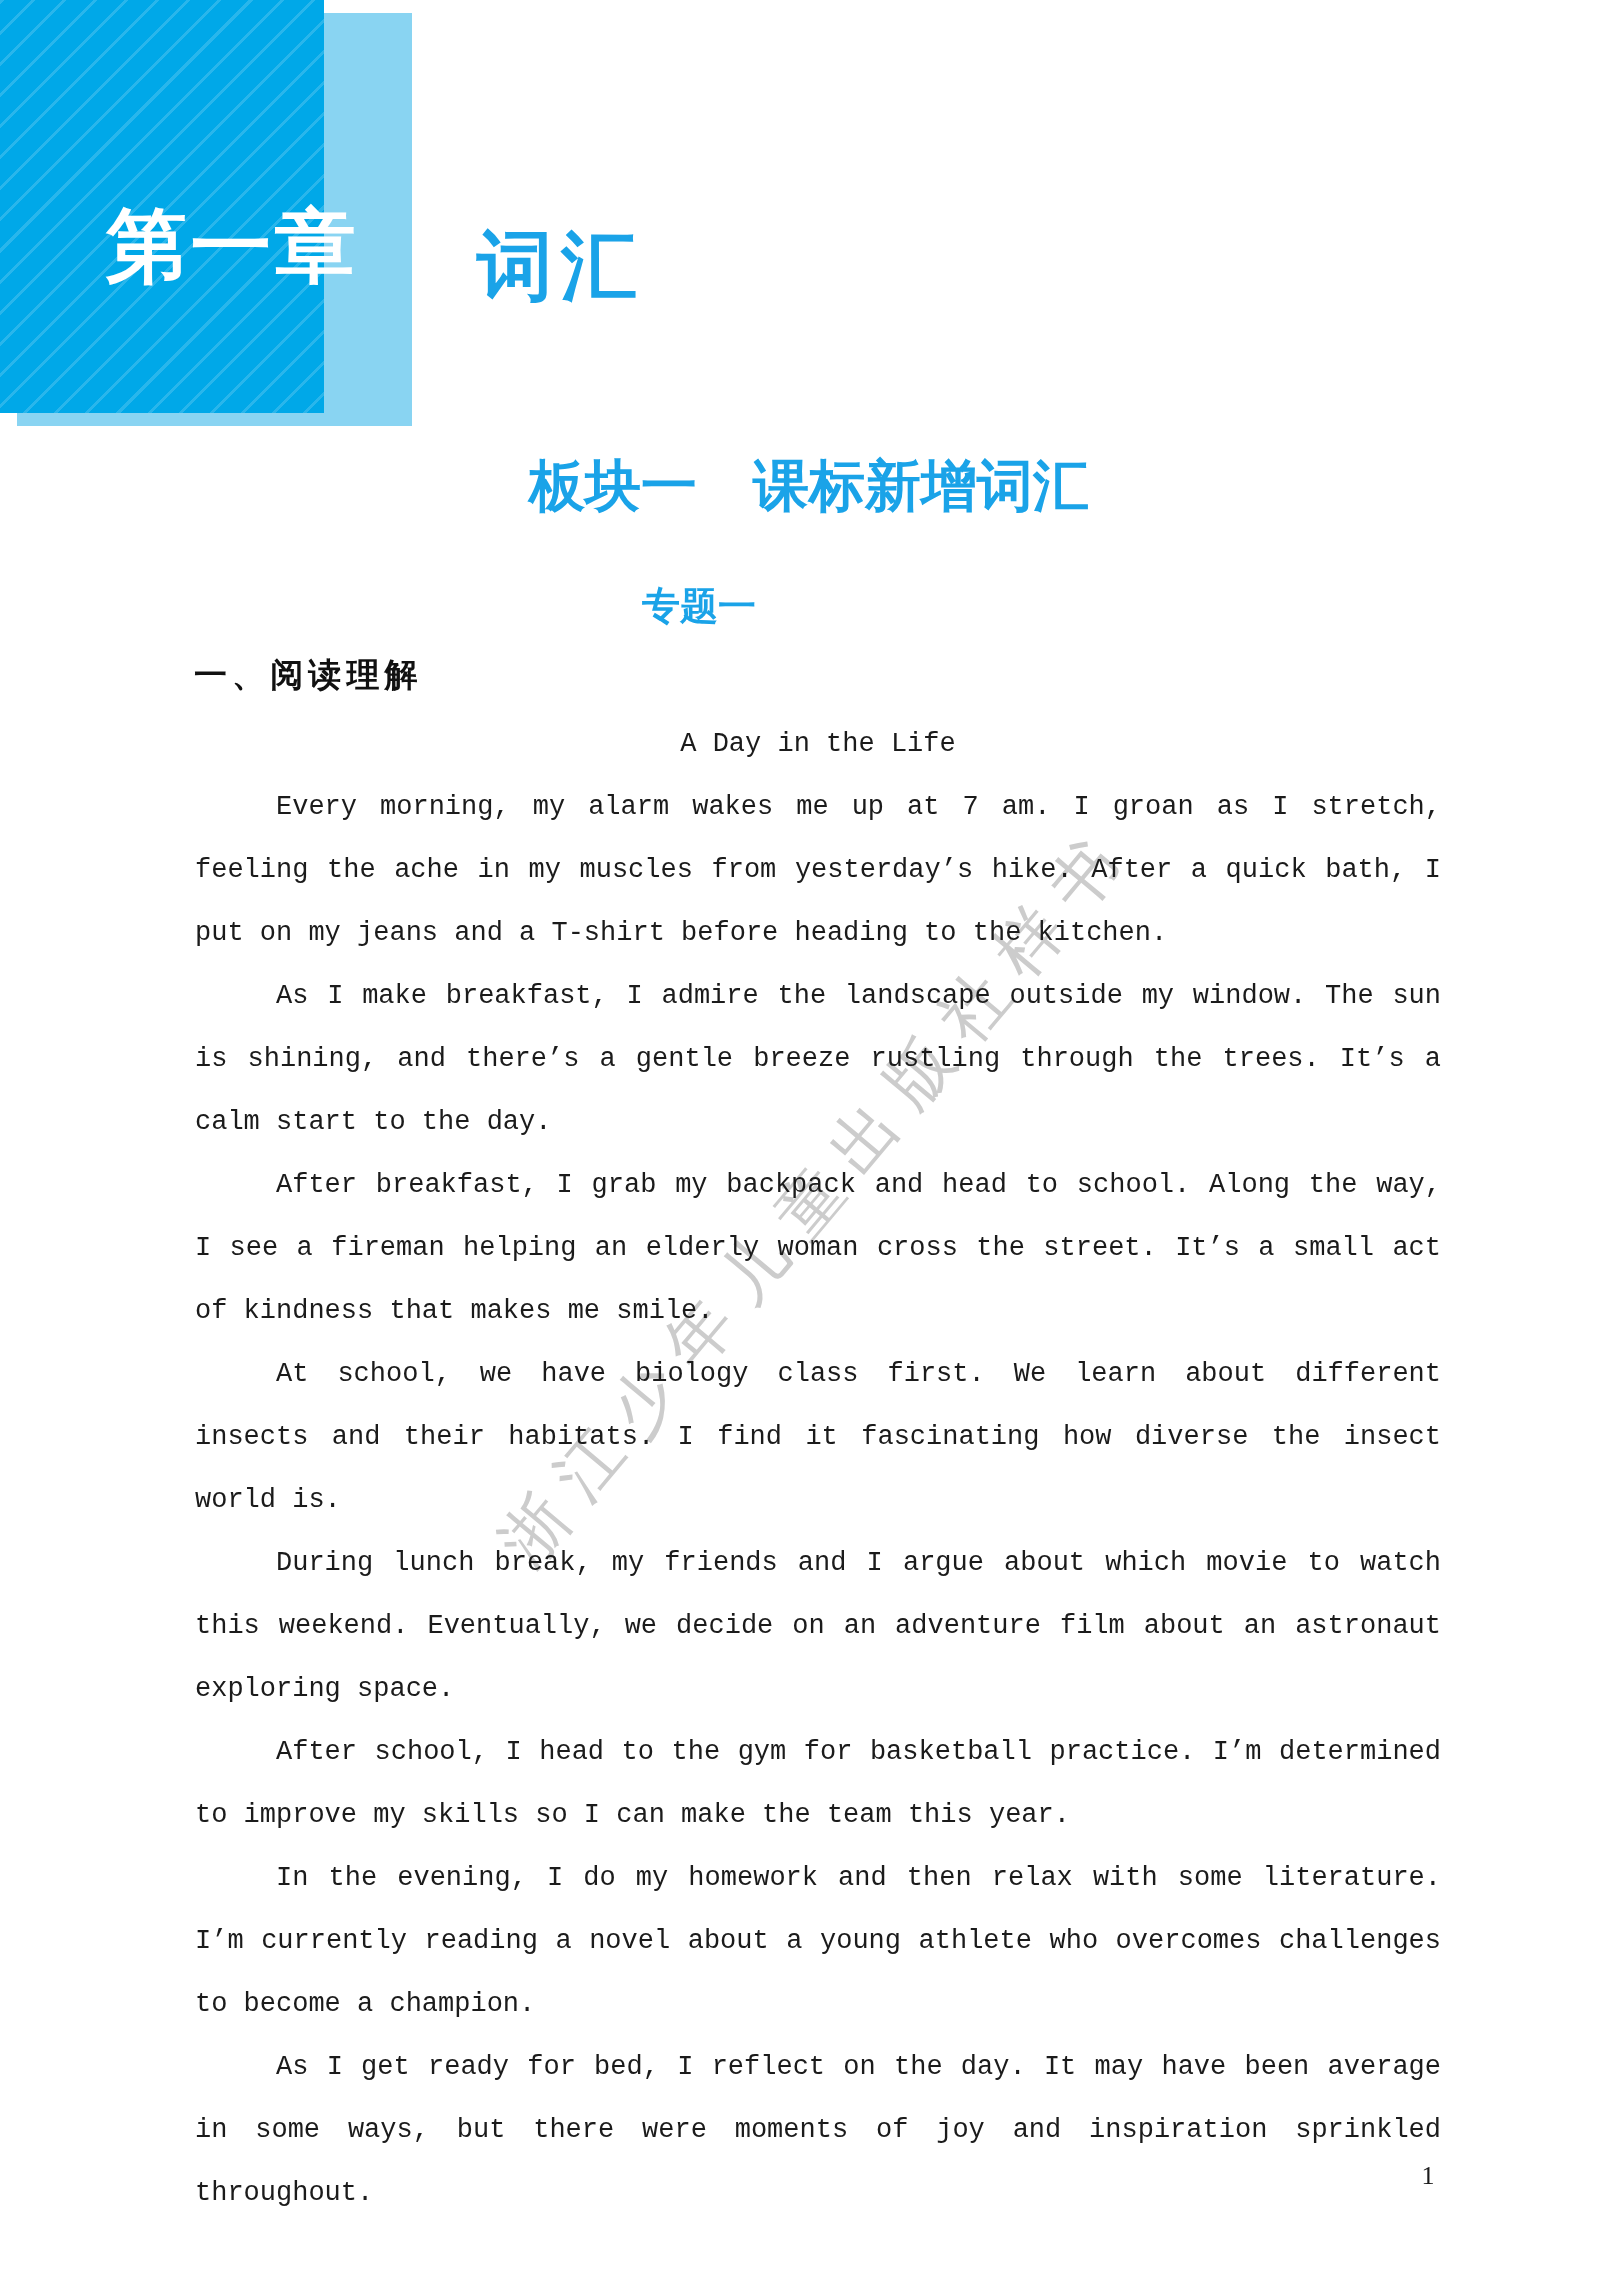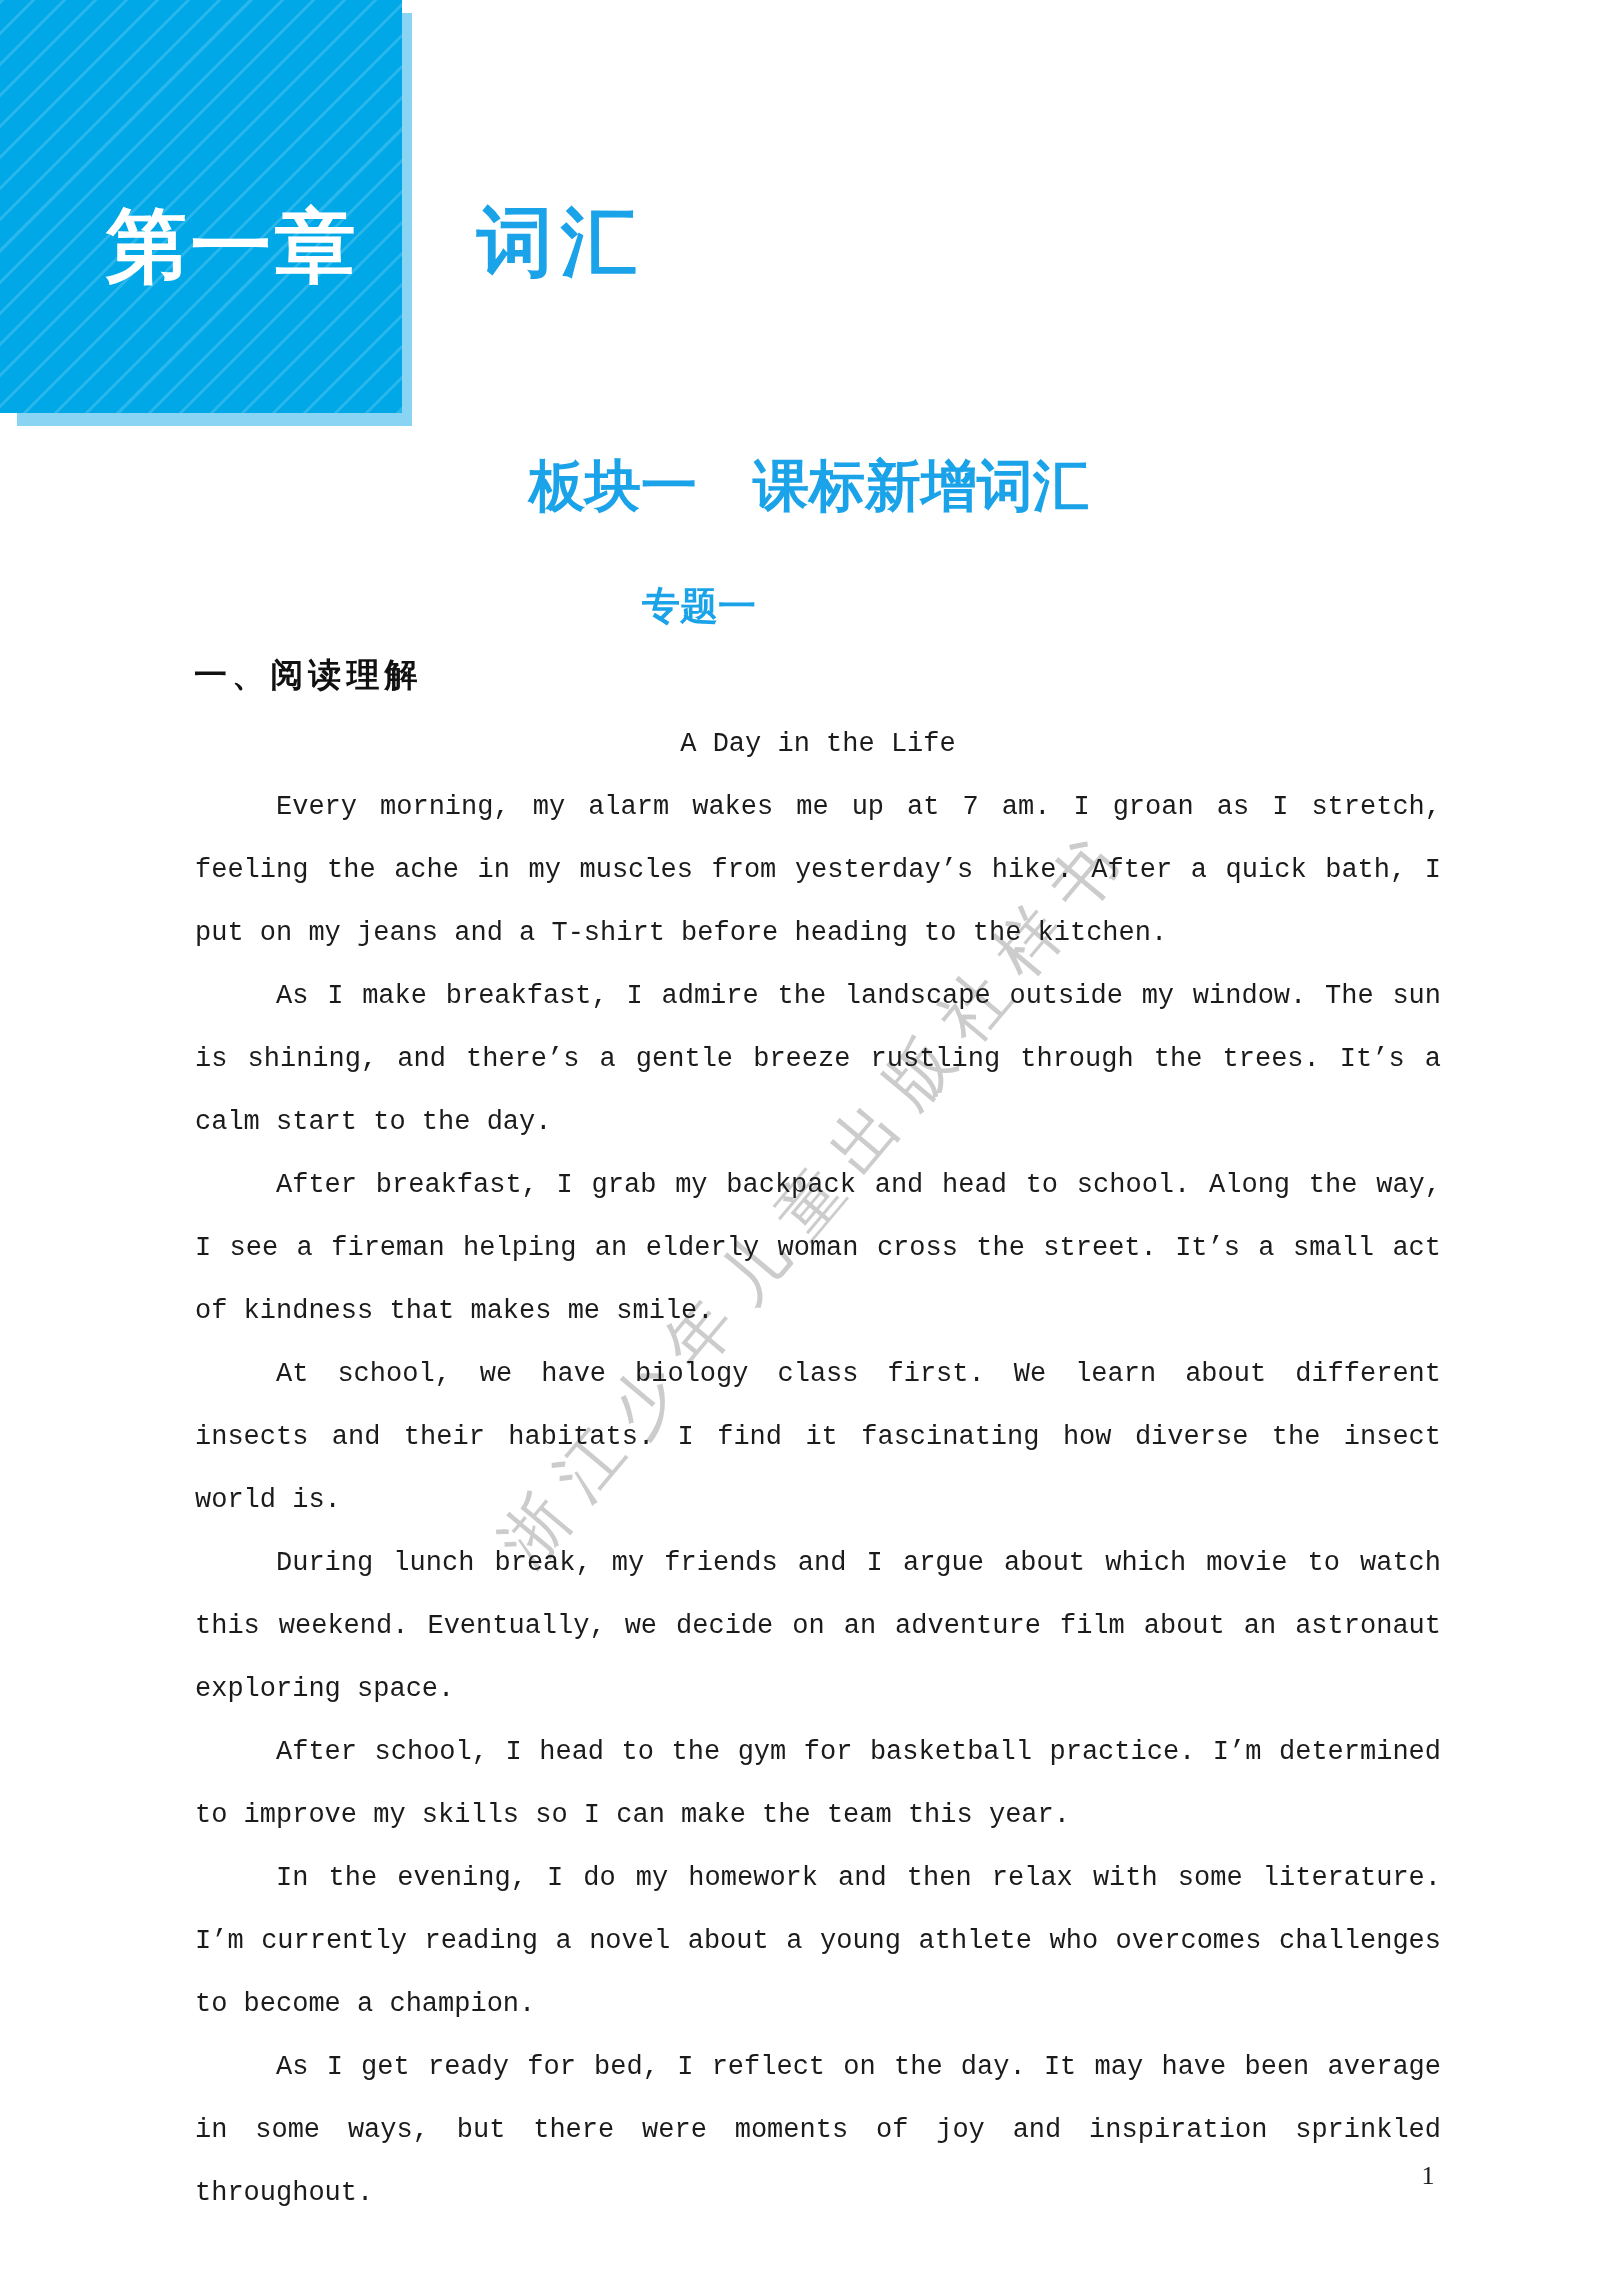--- a/index.html
+++ b/index.html
@@ -23,41 +23,41 @@
   .chapter-shadow{
     position:absolute;
     left:17px; top:13px;
     width:395px; height:413px;
     background:var(--box-shadow-blue);
     z-index:1;
   }
   .chapter-box{
     position:absolute;
     left:0; top:0;
-    width:402px; height:413px;
+    width:324px; height:413px;
     background-color:var(--box-blue);
     background-image:repeating-linear-gradient(135deg,
       rgba(255,255,255,0.16) 0px, rgba(255,255,255,0.16) 2.9px,
       rgba(255,255,255,0) 2.9px, rgba(255,255,255,0) 22px);
     z-index:2;
   }
   .chapter-label{
     position:absolute;
     left:106px; top:206px;
     font-family:"Liberation Sans", sans-serif;
     font-weight:bold;
     font-size:81px;
     line-height:1;
     letter-spacing:3.4px;
     color:#ffffff;
     white-space:nowrap;
   }
   .chapter-word{
     position:absolute;
-    left:477px; top:204px;
+    left:477px; top:228px;
     font-family:"Liberation Sans", sans-serif;
     font-weight:bold;
     font-size:76px;
     line-height:1;
     letter-spacing:8px;
     color:var(--heading-blue);
     white-space:nowrap;
     z-index:2;
   }
   

